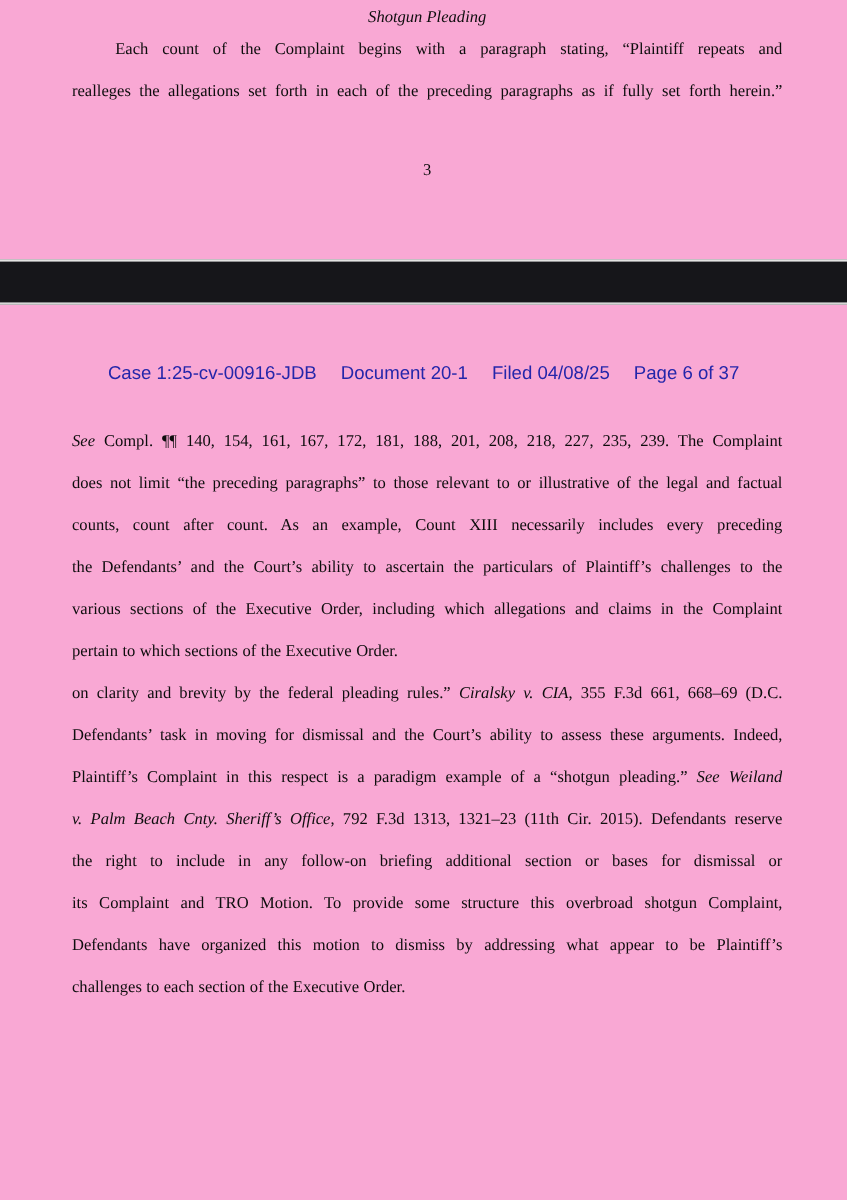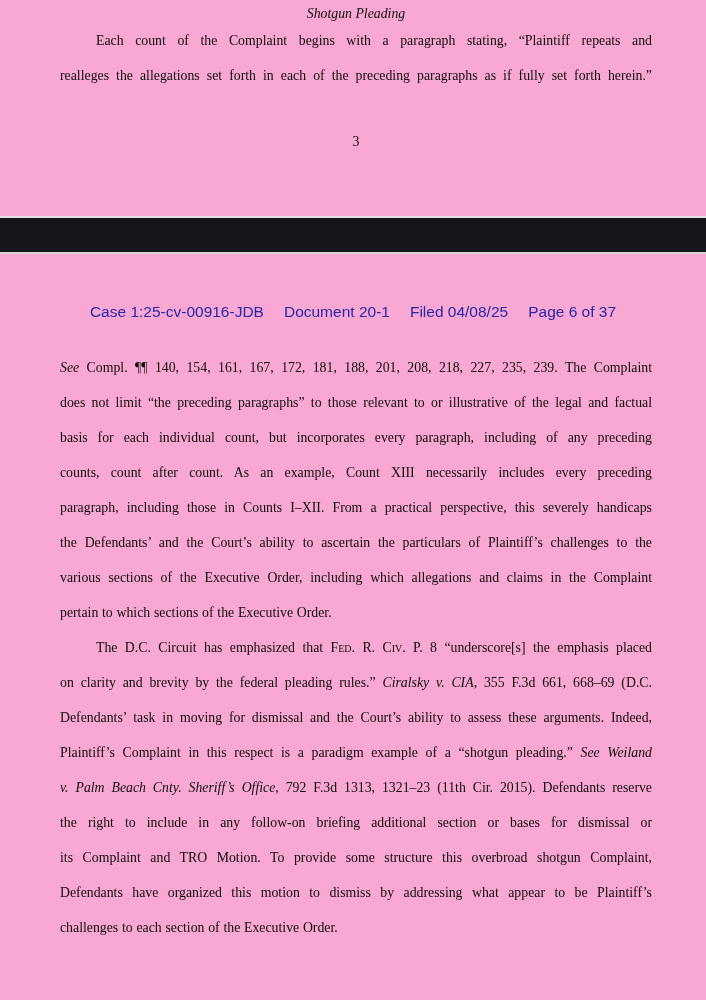--- a/index.html
+++ b/index.html
@@ -85,27 +85,24 @@
   <div class="stamp">
     <span>Case 1:25-cv-00916-JDB</span>
     <span>Document 20-1</span>
     <span>Filed 04/08/25</span>
     <span>Page 6 of 37</span>
   </div>
 
   <div class="content body-lines">
       <div class="line"><span class="i">See</span><span> Compl. ¶¶ 140, 154, 161, 167, 172, 181, 188, 201, 208, 218, 227, 235, 239.  The Complaint</span></div>
       <div class="line"><span>does not limit “the preceding paragraphs” to those relevant to or illustrative of the legal and factual</span></div>
-      <div class="line"><span>basis for each individual count, but incorporates every paragraph, including of any preceding</span></div>
       <div class="line"><span>counts, count after count.  As an example, Count XIII necessarily includes every preceding</span></div>
-      <div class="line"><span>paragraph, including those in Counts I–XII.  From a practical perspective, this severely handicaps</span></div>
       <div class="line"><span>the Defendants’ and the Court’s ability to ascertain the particulars of Plaintiff’s challenges to the</span></div>
       <div class="line"><span>various sections of the Executive Order, including which allegations and claims in the Complaint</span></div>
       <div class="line end"><span>pertain to which sections of the Executive Order.</span></div>
-      <div class="line ind"><span>The D.C. Circuit has emphasized that </span><span class="sc">Fed. R. Civ. P.</span><span> 8 “underscore[s] the emphasis placed</span></div>
       <div class="line"><span>on clarity and brevity by the federal pleading rules.”  </span><span class="i">Ciralsky v. CIA</span><span>, 355 F.3d 661, 668–69 (D.C.</span></div>
       <div class="line"><span>Defendants’ task in moving for dismissal and the Court’s ability to assess these arguments.  Indeed,</span></div>
       <div class="line"><span>Plaintiff’s Complaint in this respect is a paradigm example of a “shotgun pleading.”  </span><span class="i">See Weiland</span></div>
       <div class="line"><span class="i">v. Palm Beach Cnty. Sheriff’s Office</span><span>, 792 F.3d 1313, 1321–23 (11th Cir. 2015).  Defendants reserve</span></div>
       <div class="line"><span>the right to include in any follow-on briefing additional section or bases for dismissal or</span></div>
       <div class="line"><span>its Complaint and TRO Motion.  To provide some structure this overbroad shotgun Complaint,</span></div>
       <div class="line"><span>Defendants have organized this motion to dismiss by addressing what appear to be Plaintiff’s</span></div>
       <div class="line end"><span>challenges to each section of the Executive Order.</span></div>
     </div>
 

